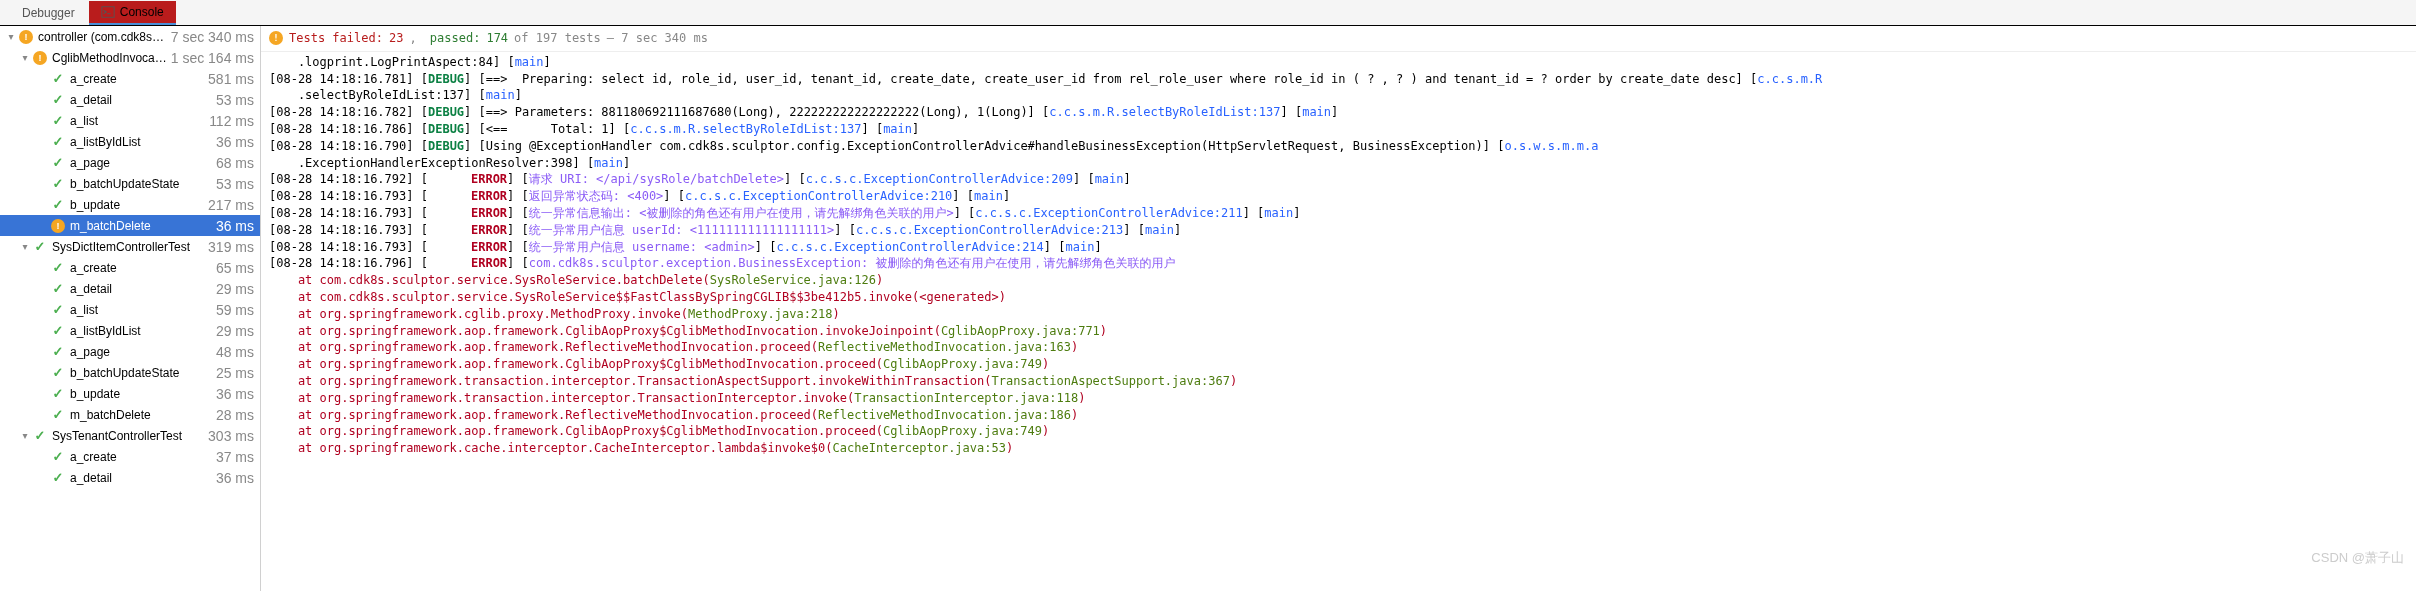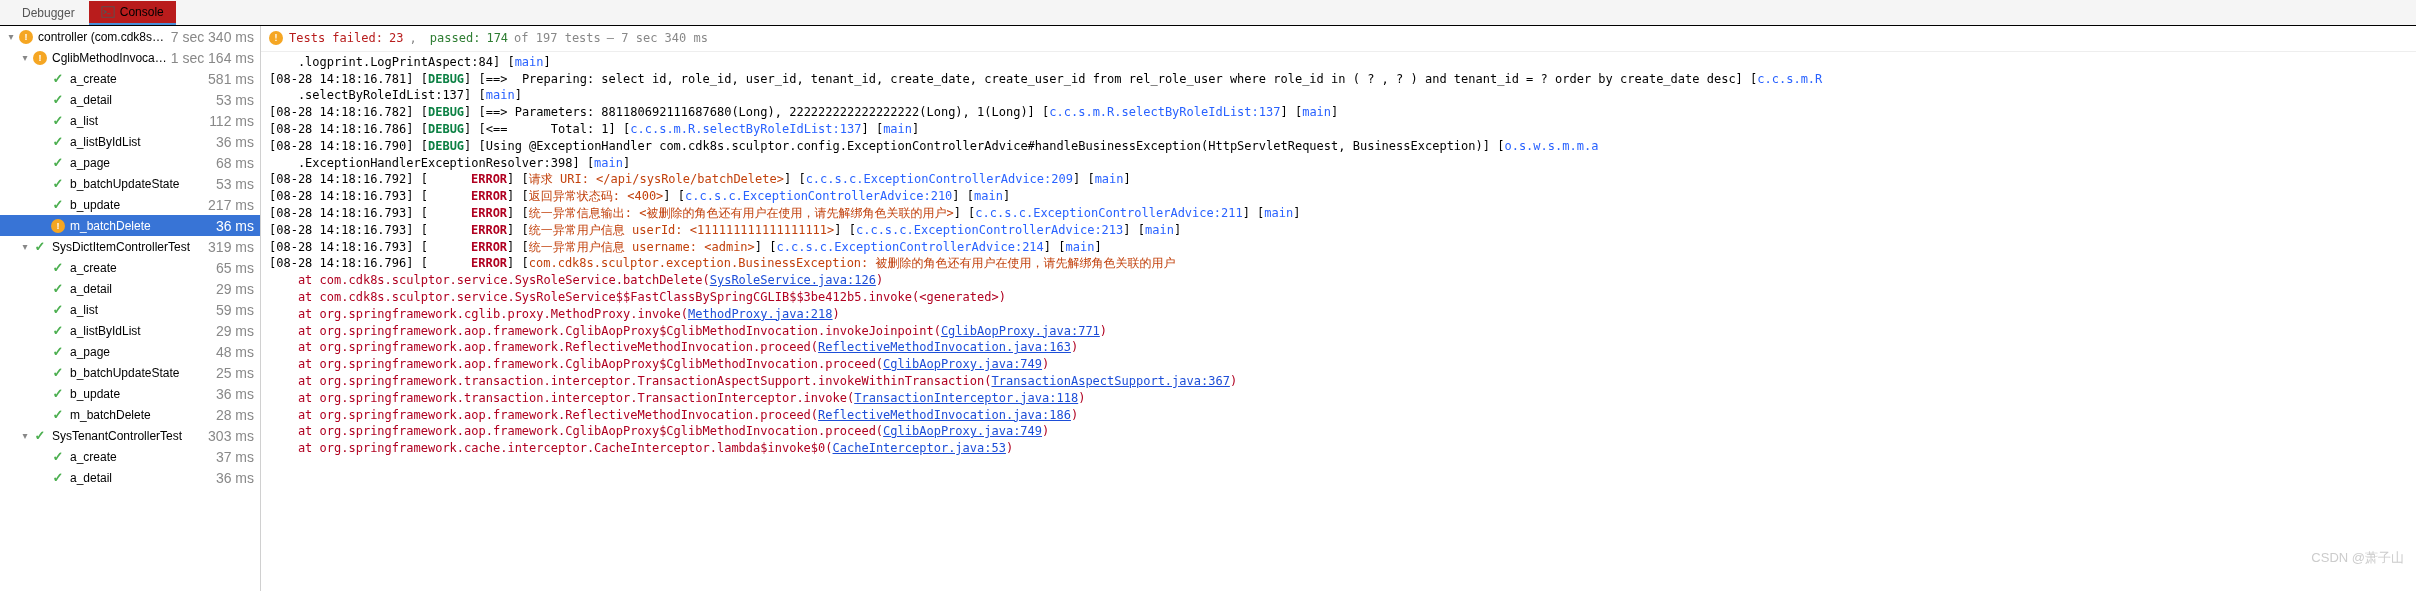--- a/index.html
+++ b/index.html
@@ -24,22 +24,22 @@
     .status-bar { display: flex; align-items: center; padding: 4px 8px; gap: 6px; border-bottom: 1px solid #eee; }
     .status-fail { color: #b71c1c; }
     .status-pass { color: #2e7d32; }
     .status-dim { color: #888; }
     .console-body { padding: 2px 8px 10px 8px; white-space: pre; overflow-x: auto; }
     .log-line { display: block; }
     .log-ts { color: #000; }
     .log-level-debug { color: #0b8043; font-weight: bold; }
     .log-level-error { color: #b00020; font-weight: bold; margin-left: 43px; }
     .log-link { color: #2962ff; text-decoration: none; }
-    .log-highlight { color: #c2410c; }
-    .log-greylink { color: #1d4ed8; text-decoration: underline; }
+    .log-highlight { color: #8b5cf6; }
+    .log-greylink { color: #4d7c0f; }
     .log-plain { color: #000; }
     .st-line { color: #b00020; }
     .circle-fail-orange { width:14px;height:14px;border-radius:50%;background:#f5a623;display:inline-flex;align-items:center;justify-content:center;color:#fff;font-size:9px;font-weight:bold;}
     .check-pass { color:#4caf50; font-weight:bold; font-size:13px;}
     .watermark { position: fixed; right: 12px; bottom: 24px; color: #ccc; font-size: 13px; pointer-events: none; }
   </style>
 </head>
 <body>
 
 <div class="top-tabs">

